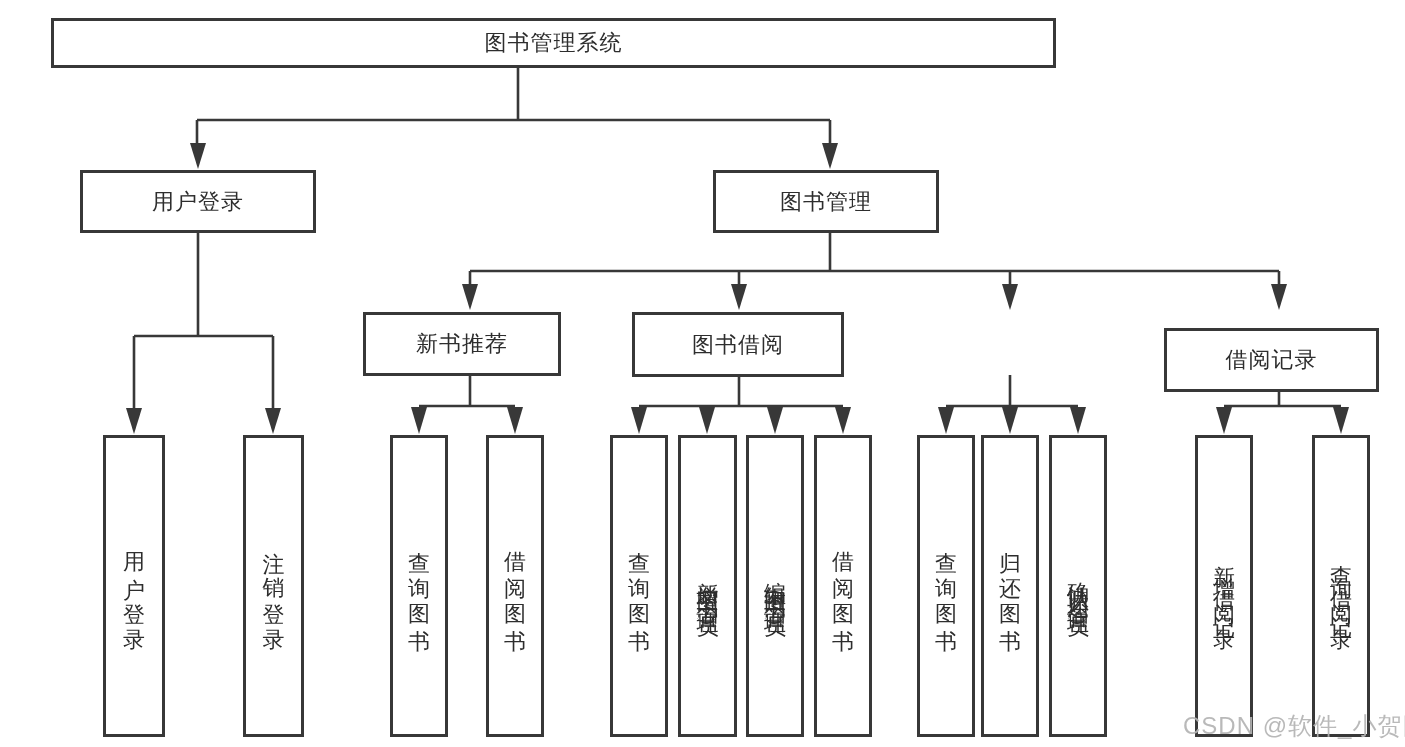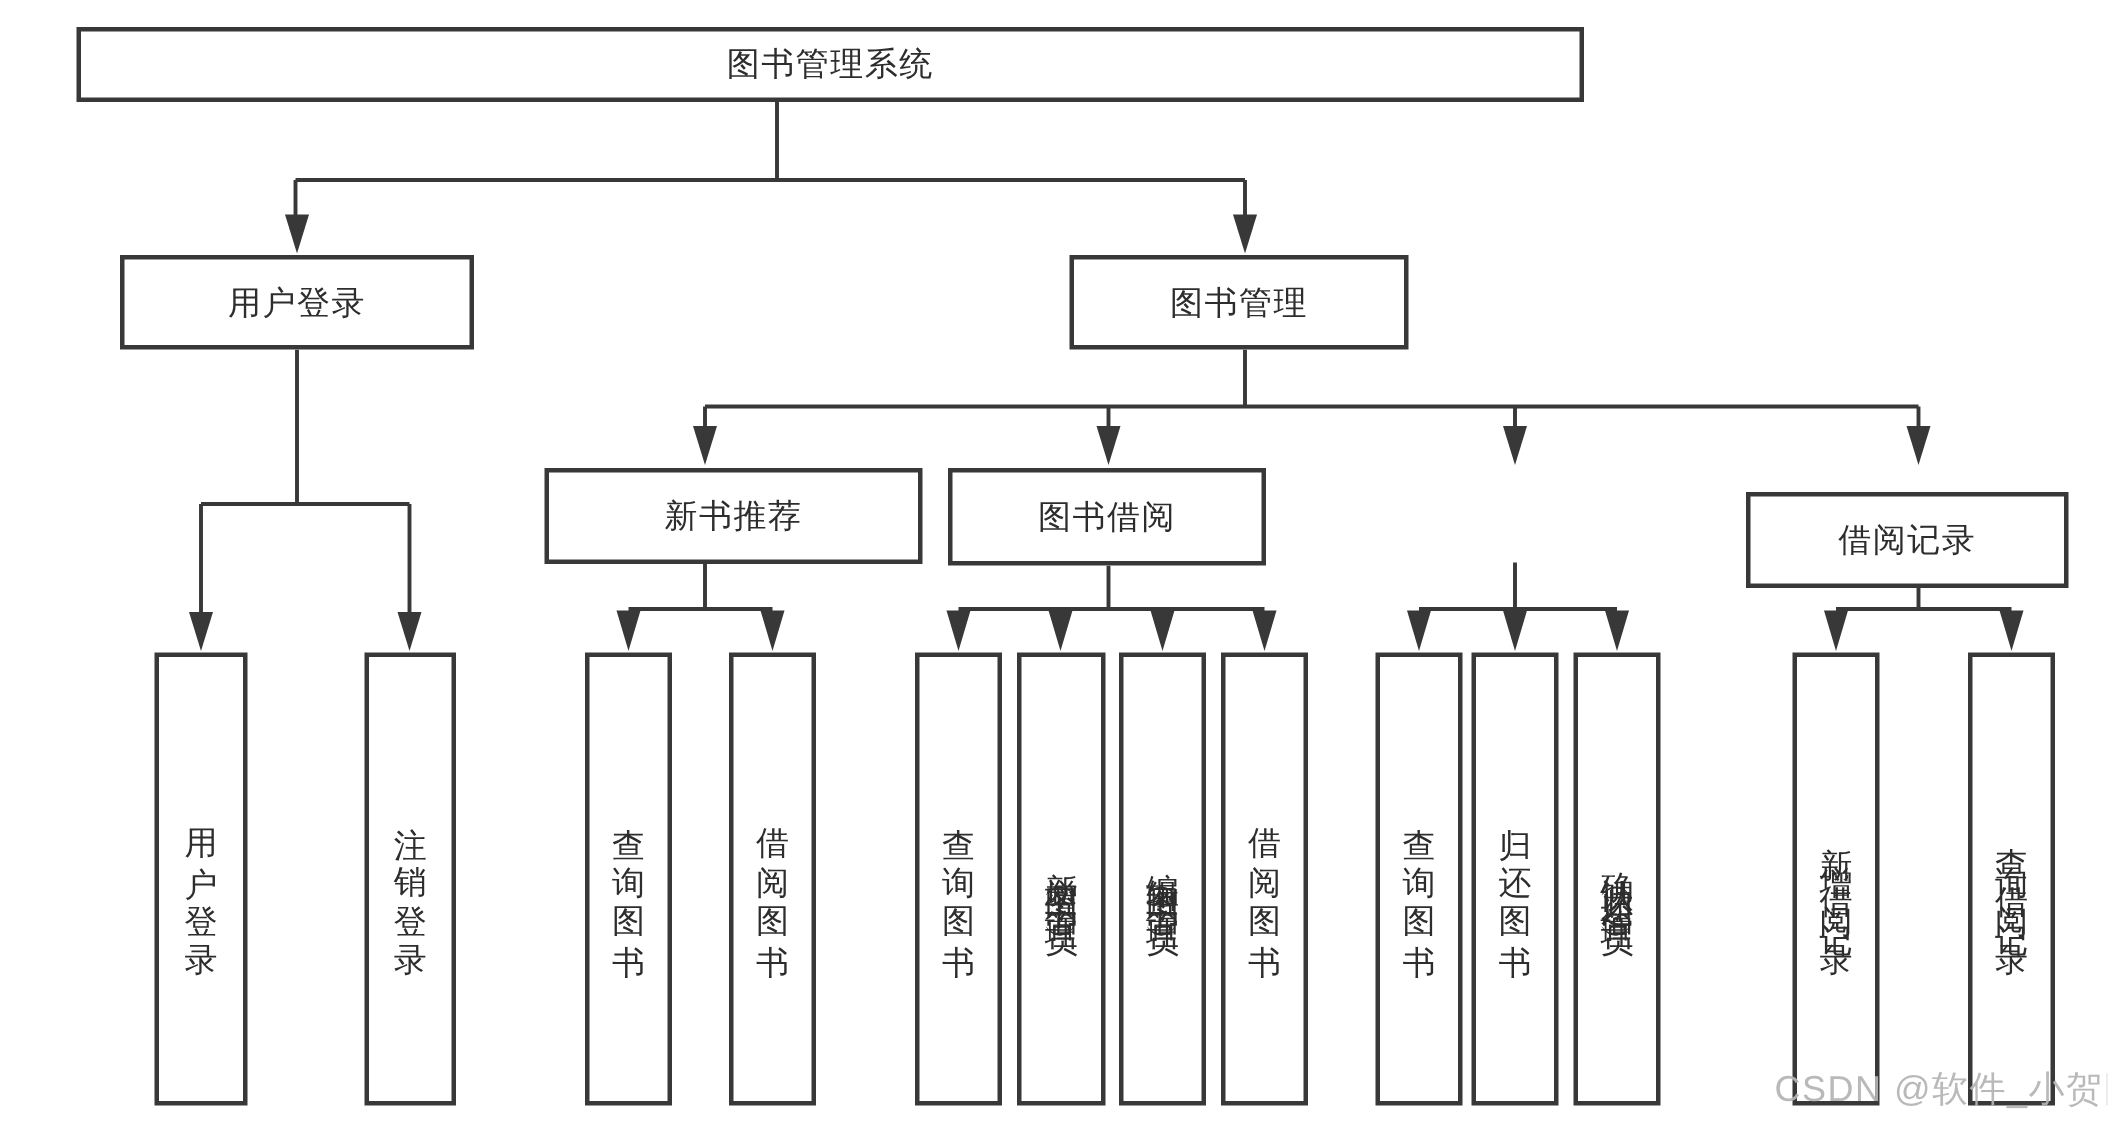--- a/index.html
+++ b/index.html
@@ -109,21 +109,21 @@
       <polygon points="1216,407 1232,407 1224,434"></polygon>
       <polygon points="1333,407 1349,407 1341,434"></polygon>
     </g>
   </svg>
 
   <div class="box hbox" style="left:15px; top:18px; width:1005px; height:50px;margin-left:36px;">图书管理系统</div>
 
   <div class="box hbox" style="left:80px; top:170px; width:236px; height:63px;">用户登录</div>
   <div class="box hbox" style="left:713px; top:170px; width:226px; height:63px;">图书管理</div>
 
-  <div class="box hbox" style="left:363px; top:312px; width:252px; height:64px;">新书推荐</div>
+  <div class="box hbox" style="left:363px; top:312px; width:198px; height:64px;">新书推荐</div>
   <div class="box hbox" style="left:632px; top:312px; width:212px; height:65px;">图书借阅</div>
   <div class="box hbox" style="left:1164px; top:312px; width:215px; height:64px;margin-top:16px;">借阅记录</div>
 
   <div class="box leaf" style="left:103px; top:435px; width:62px; height:302px;">
     <span class="vtext v4">用户登录</span>
   </div>
   <div class="box leaf" style="left:243px; top:435px; width:61px; height:302px;">
     <span class="vtext v4">注销登录</span>
   </div>
 

